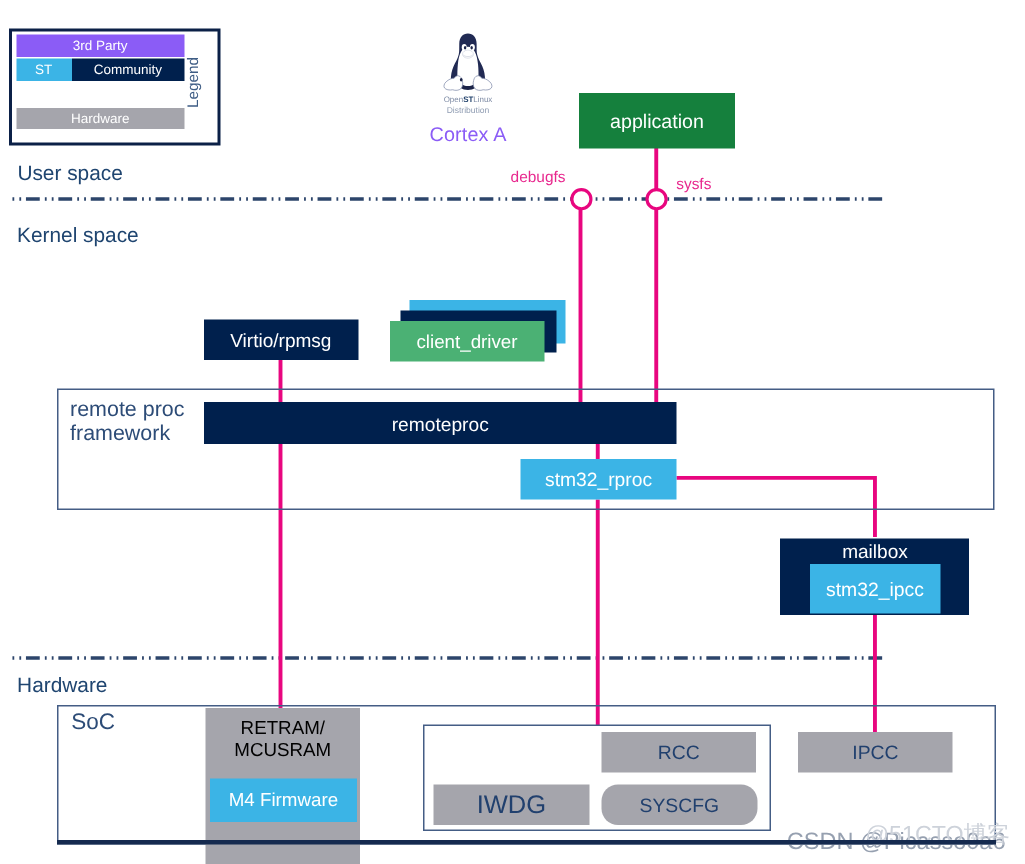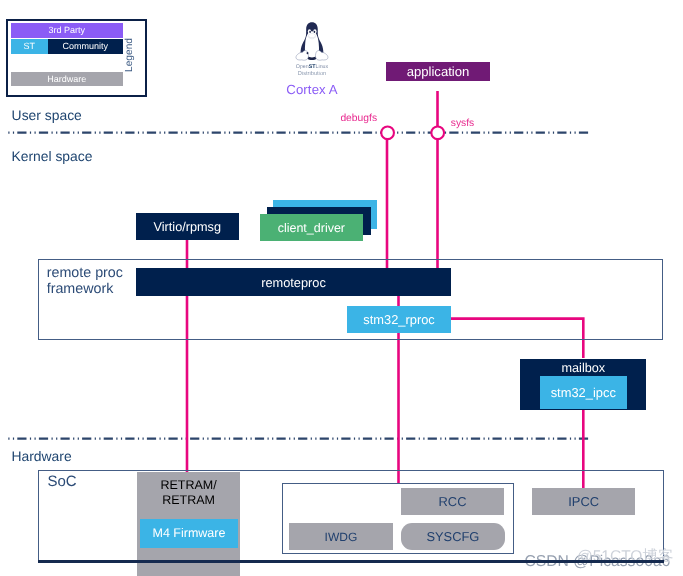--- a/index.html
+++ b/index.html
@@ -31,21 +31,21 @@
 
   
   .blk{position:absolute;display:flex;align-items:center;justify-content:center;text-align:center;color:#fff;}
 
   #lbl-user{left:11.6px;top:107.6px;}
   #lbl-kernel{left:11.4px;top:148.9px;}
   #lbl-hw{left:11.4px;top:448.6px;}
 
   #overlay{position:absolute;left:0;top:0;}
 
-  #b-application{left:386px;top:62px;width:104px;height:19px;background:#701a75;font-size:13.1px;}
+  #b-application{left:386px;top:62px;width:104px;height:37px;background:#15803d;font-size:13.1px;}
   #b-virtio{left:135.8px;top:213px;width:102.9px;height:27.1px;background:#00204d;font-size:12.7px;}
 
   #cd-blue{left:273px;top:200px;width:103.7px;height:28.6px;background:#3bb4e6;}
   #cd-navy{left:267px;top:207.2px;width:103.7px;height:27.9px;background:#00204d;}
   #cd-green{left:260px;top:214px;width:102.7px;height:27.1px;background:#4bb174;font-size:12.5px;}
 
   #fw-box{left:38.2px;top:259px;width:625.2px;height:81.3px;border:1.5px solid #445d85;box-sizing:border-box;background:transparent;}
   #fw-label{left:46.7px;top:265px;width:100px;font-size:14.3px;color:#2d4c77;line-height:16.3px;text-align:left;}
   #b-remoteproc{left:136px;top:268px;width:315px;height:28px;background:#00204d;font-size:12.8px;}
   #b-stm32rproc{left:347.4px;top:305.8px;width:103.3px;height:26.9px;background:#3bb4e6;font-size:12.85px;}
@@ -55,21 +55,21 @@
   #b-ipccinner{left:539.7px;top:375.8px;width:87.2px;height:33.3px;background:#3bb4e6;font-size:12.9px;}
 
   #soc-box{left:38.1px;top:470.1px;width:626px;height:92.5px;border:1.5px solid #445d85;box-sizing:border-box;}
   #soc-bottom{left:38.1px;top:559.9px;width:626px;height:3.1px;background:#152a4f;z-index:5;}
   #soc-label{left:47.5px;top:475.2px;font-size:15px;line-height:14px;color:#2d4c77;}
   #b-retram{left:137.1px;top:472.3px;width:102.9px;height:112px;background:#a5a5ac;color:#000000;font-size:12.5px;align-items:flex-start;padding-top:5.6px;line-height:15.1px;box-sizing:border-box;}
   #b-m4fw{left:139.5px;top:519px;width:98.9px;height:28.6px;background:#3bb4e6;color:#fff;font-size:12.5px;}
 
   #periph-box{left:281.6px;top:482.6px;width:232.6px;height:71.5px;border:1.5px solid #445d85;box-sizing:border-box;}
   #b-rcc{left:400.6px;top:487.5px;width:103.8px;height:27.1px;background:#a5a5ac;color:#21406e;font-size:12.9px;}
-  #b-iwdg{left:289.2px;top:523.4px;width:103.5px;height:26.6px;background:#a5a5ac;color:#21406e;font-size:12px;}
+  #b-iwdg{left:289.2px;top:523.4px;width:103.5px;height:26.6px;background:#a5a5ac;color:#21406e;font-size:17px;}
   #b-syscfg{left:400.9px;top:523.4px;width:104px;height:26.6px;background:#a5a5ac;color:#21406e;font-size:12.9px;border-radius:11px;}
   #b-ipcc{left:531.8px;top:488.3px;width:103.7px;height:26.4px;background:#a5a5ac;color:#21406e;font-size:12.9px;}
 
   .conn-lbl{font-size:10.3px;color:#e8288e;line-height:11px;}
   #lbl-debugfs{left:340.4px;top:113.2px;}
   #lbl-sysfs{left:450.8px;top:118px;}
 
   .wm{white-space:nowrap;}
   #wm-csdn{left:524.5px;top:552.8px;font-size:15.7px;color:#96a0b0;}
   #wm-cto{left:577px;top:545.6px;font-size:15.5px;color:#cdd2da;}
@@ -152,21 +152,21 @@
 
   <div class="abs" id="mb-box">
       <div id="mb-title">mailbox</div>
     </div>
   <div class="blk" id="b-ipccinner">stm32_ipcc</div>
 
   <div class="abs" id="soc-box"></div>
   <div class="abs" id="soc-bottom"></div>
   <div class="abs" id="soc-label">SoC</div>
   <div class="blk" id="b-retram">
-      <span><span>RETRAM/</span><br><span>RETRAM</span></span>
+      <span><span>RETRAM/</span><br><span>MCUSRAM</span></span>
     </div>
   <div class="blk" id="b-m4fw">M4 Firmware</div>
 
   <div class="abs" id="periph-box"></div>
   <div class="blk" id="b-rcc">RCC</div>
   <div class="blk" id="b-iwdg">IWDG</div>
   <div class="blk" id="b-syscfg">SYSCFG</div>
   <div class="blk" id="b-ipcc">IPCC</div>
 
   <div class="abs conn-lbl" id="lbl-debugfs">debugfs</div>

